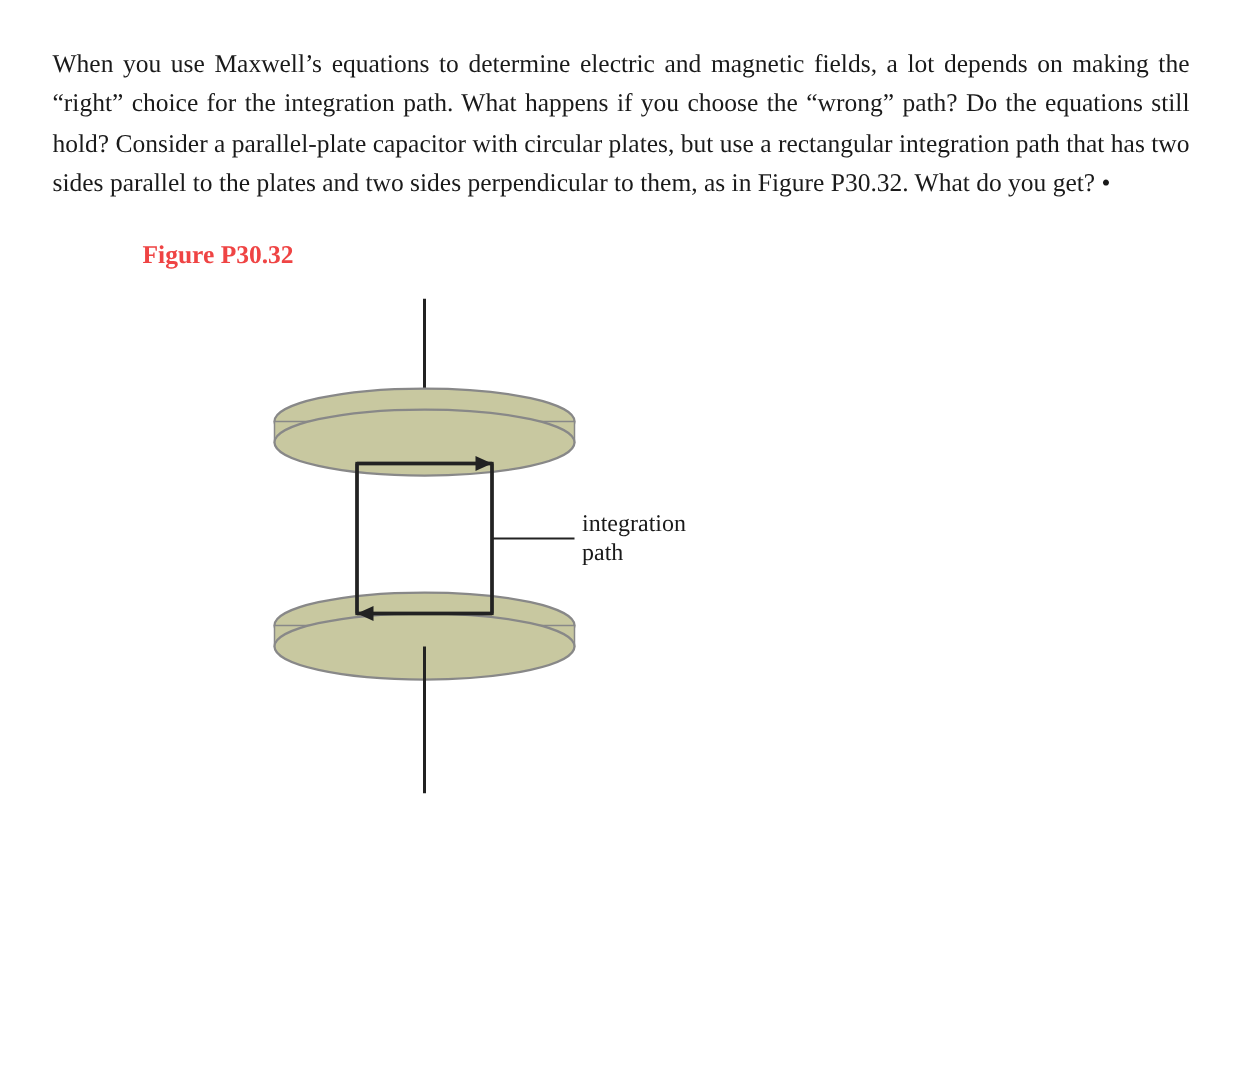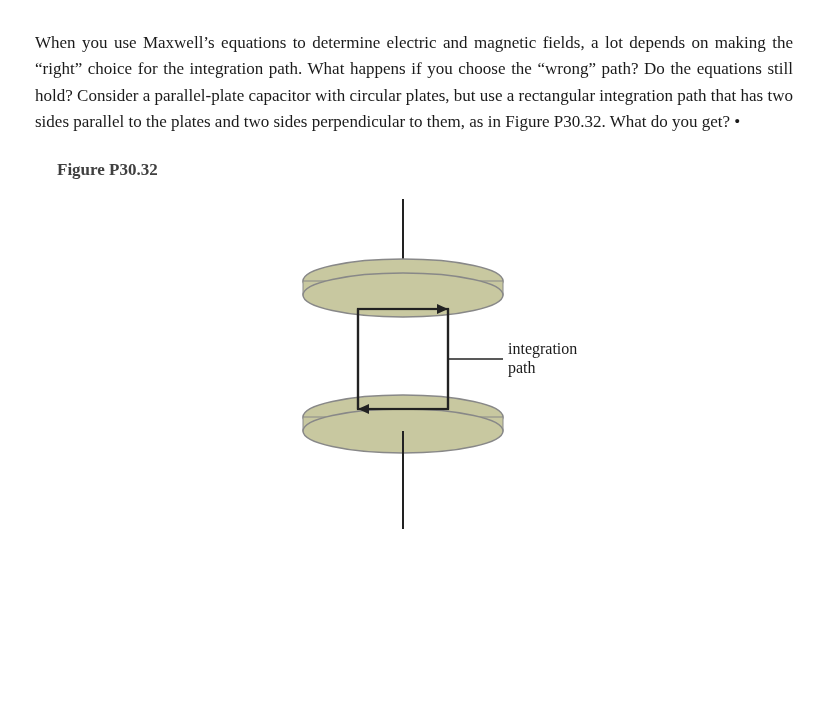--- a/index.html
+++ b/index.html
@@ -24,31 +24,30 @@
       font-size: 17px;
       padding-top: 0;
     }
 
     .problem-text {
       flex: 1;
       text-align: justify;
     }
 
     .figure-label {
-      color: #404040;
+      color: #ef4444;
       font-weight: bold;
       font-size: 17px;
       margin-top: 22px;
-      margin-left: 22px;
+      margin-left: 60px;
       margin-bottom: 10px;
     }
 
     .figure-container {
       display: flex;
-      justify-content: center;
       align-items: center;
       margin-left: 38px;
       margin-top: 5px;
       position: relative;
       height: 340px;
     }
   </style>
 </head>
 <body>
 

